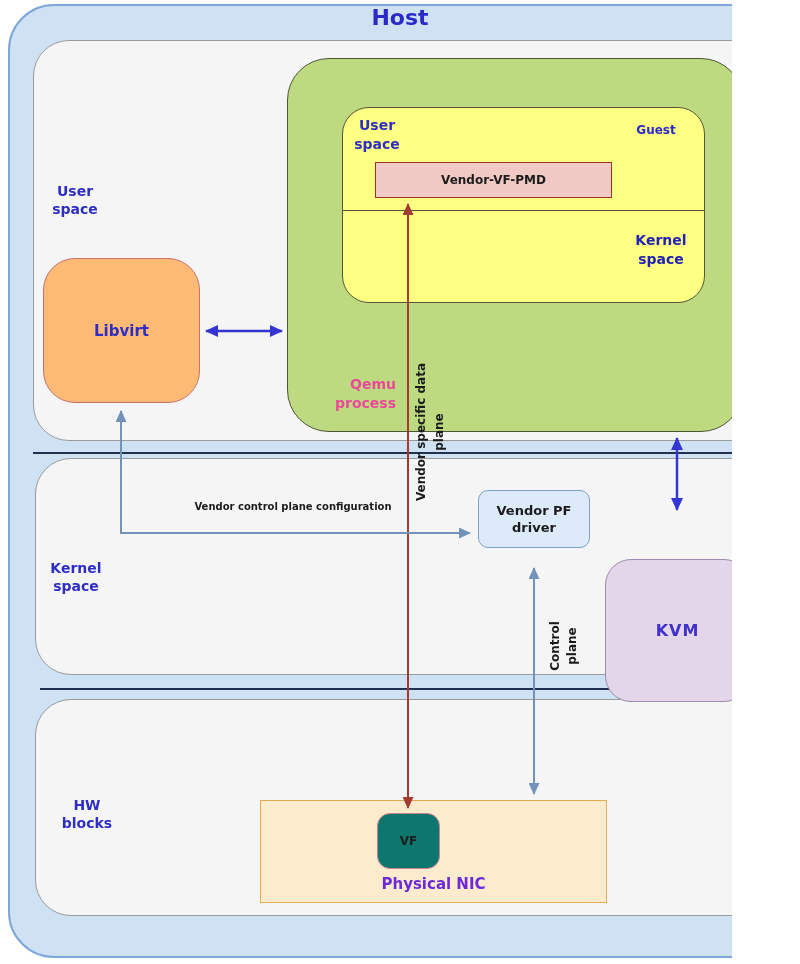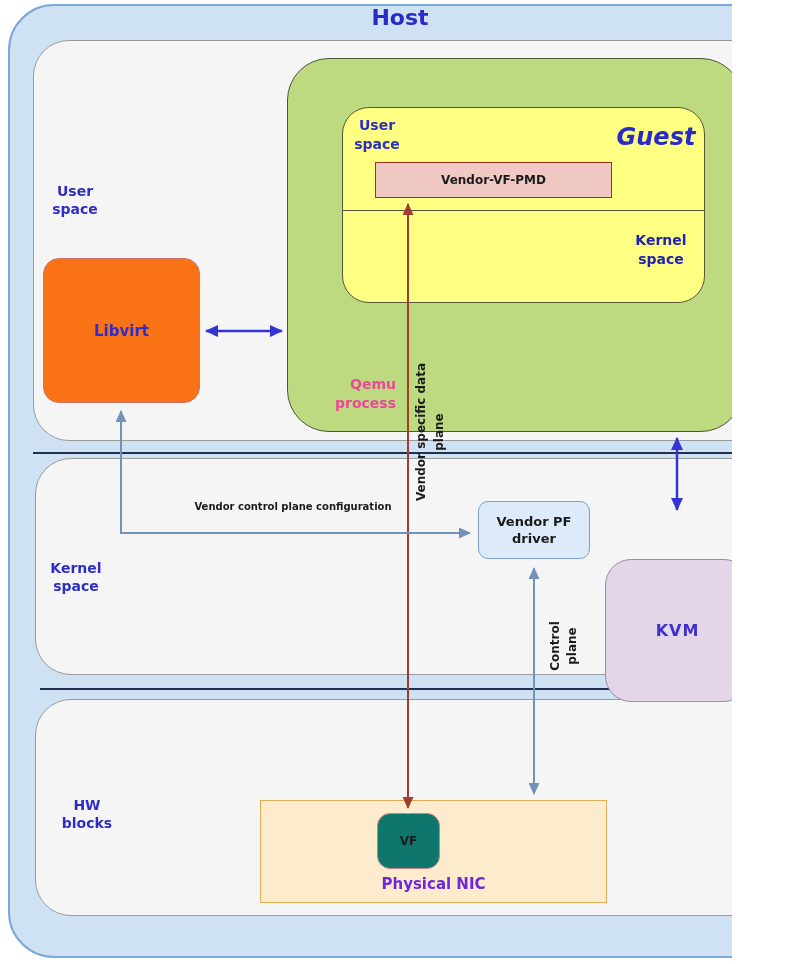--- a/index.html
+++ b/index.html
@@ -24,32 +24,32 @@
   .lbl-user{left:35px;top:182px;width:80px;}
   .lbl-kernel{left:36px;top:559px;width:80px;}
   .lbl-hw{left:35px;top:796px;width:80px;padding-left:24px;}
 
   
   .qemu-box{left:287px;top:58px;width:456px;height:374px;background:#bdda81;
             border:1px solid #4d5633;border-radius:42px;}
   .qemu-label{left:300px;top:375px;width:96px;color:#ec4899;font-size:14px;line-height:19px;text-align:right;}
   .guest-box{left:342px;top:107px;width:363px;height:196px;background:#fdff82;
              border:1px solid #56563a;border-radius:27px;}
-  .guest-title{left:613px;top:123px;width:86px;text-align:center;font-size:24px;color:#2a2ac8;font-style:italic;}
+  .guest-title{left:613px;top:123px;width:86px;text-align:center;font-size:12px;color:#2a2ac8;}
   .guest-user{left:340px;top:116px;width:74px;color:#2e2ec4;font-size:14px;line-height:19px;text-align:center;}
   .guest-kernel{left:618px;top:231px;width:86px;color:#2222b4;font-size:14px;line-height:19px;text-align:center;}
   .guest-divider{left:343px;top:210px;width:361px;height:1px;background:#56563a;}
 
   
   .node{display:flex;align-items:center;justify-content:center;text-align:center;}
-  .libvirt{left:43px;top:258px;width:157px;height:145px;background:#f97316;
-           border:1px solid #c9736b;border-radius:16px;color:#2e2ec4;font-size:15px;}
+  .libvirt{left:43px;top:258px;width:157px;height:145px;background:#fdba74;
+           border:1px solid #c9736b;border-radius:32px;color:#2e2ec4;font-size:15px;}
   .pmd{left:375px;top:162px;width:237px;height:36px;background:#f0c8c4;
        border:1px solid #9c3128;color:#1b1b1b;font-size:12px;}
-  .pfdriver{left:478px;top:501px;width:112px;height:58px;background:#dceaf9;
+  .pfdriver{left:478px;top:490px;width:112px;height:58px;background:#dceaf9;
             border:1px solid #7fa0cc;border-radius:10px;color:#1b1b1b;font-size:13px;line-height:17px;padding:0 10px;text-align:center;}
   .kvm{left:605px;top:514px;width:145px;height:143px;background:#e3d6e8;
        border:1px solid #9e8bb0;border-radius:26px;color:#4030cc;font-size:16px;letter-spacing:1px;margin-top:45px;}
   .nic{left:260px;top:800px;width:347px;height:103px;background:#fdebce;
        border:1.5px solid #e3ab52;}
   .nic-label{left:260px;top:875px;width:347px;text-align:center;color:#6d28d9;font-size:15px;}
   .vf{left:377px;top:813px;width:63px;height:56px;background:#0f766e;
       border:1.5px solid #c4848f;border-radius:13px;color:#1b1b1b;font-size:12px;}
 
   

